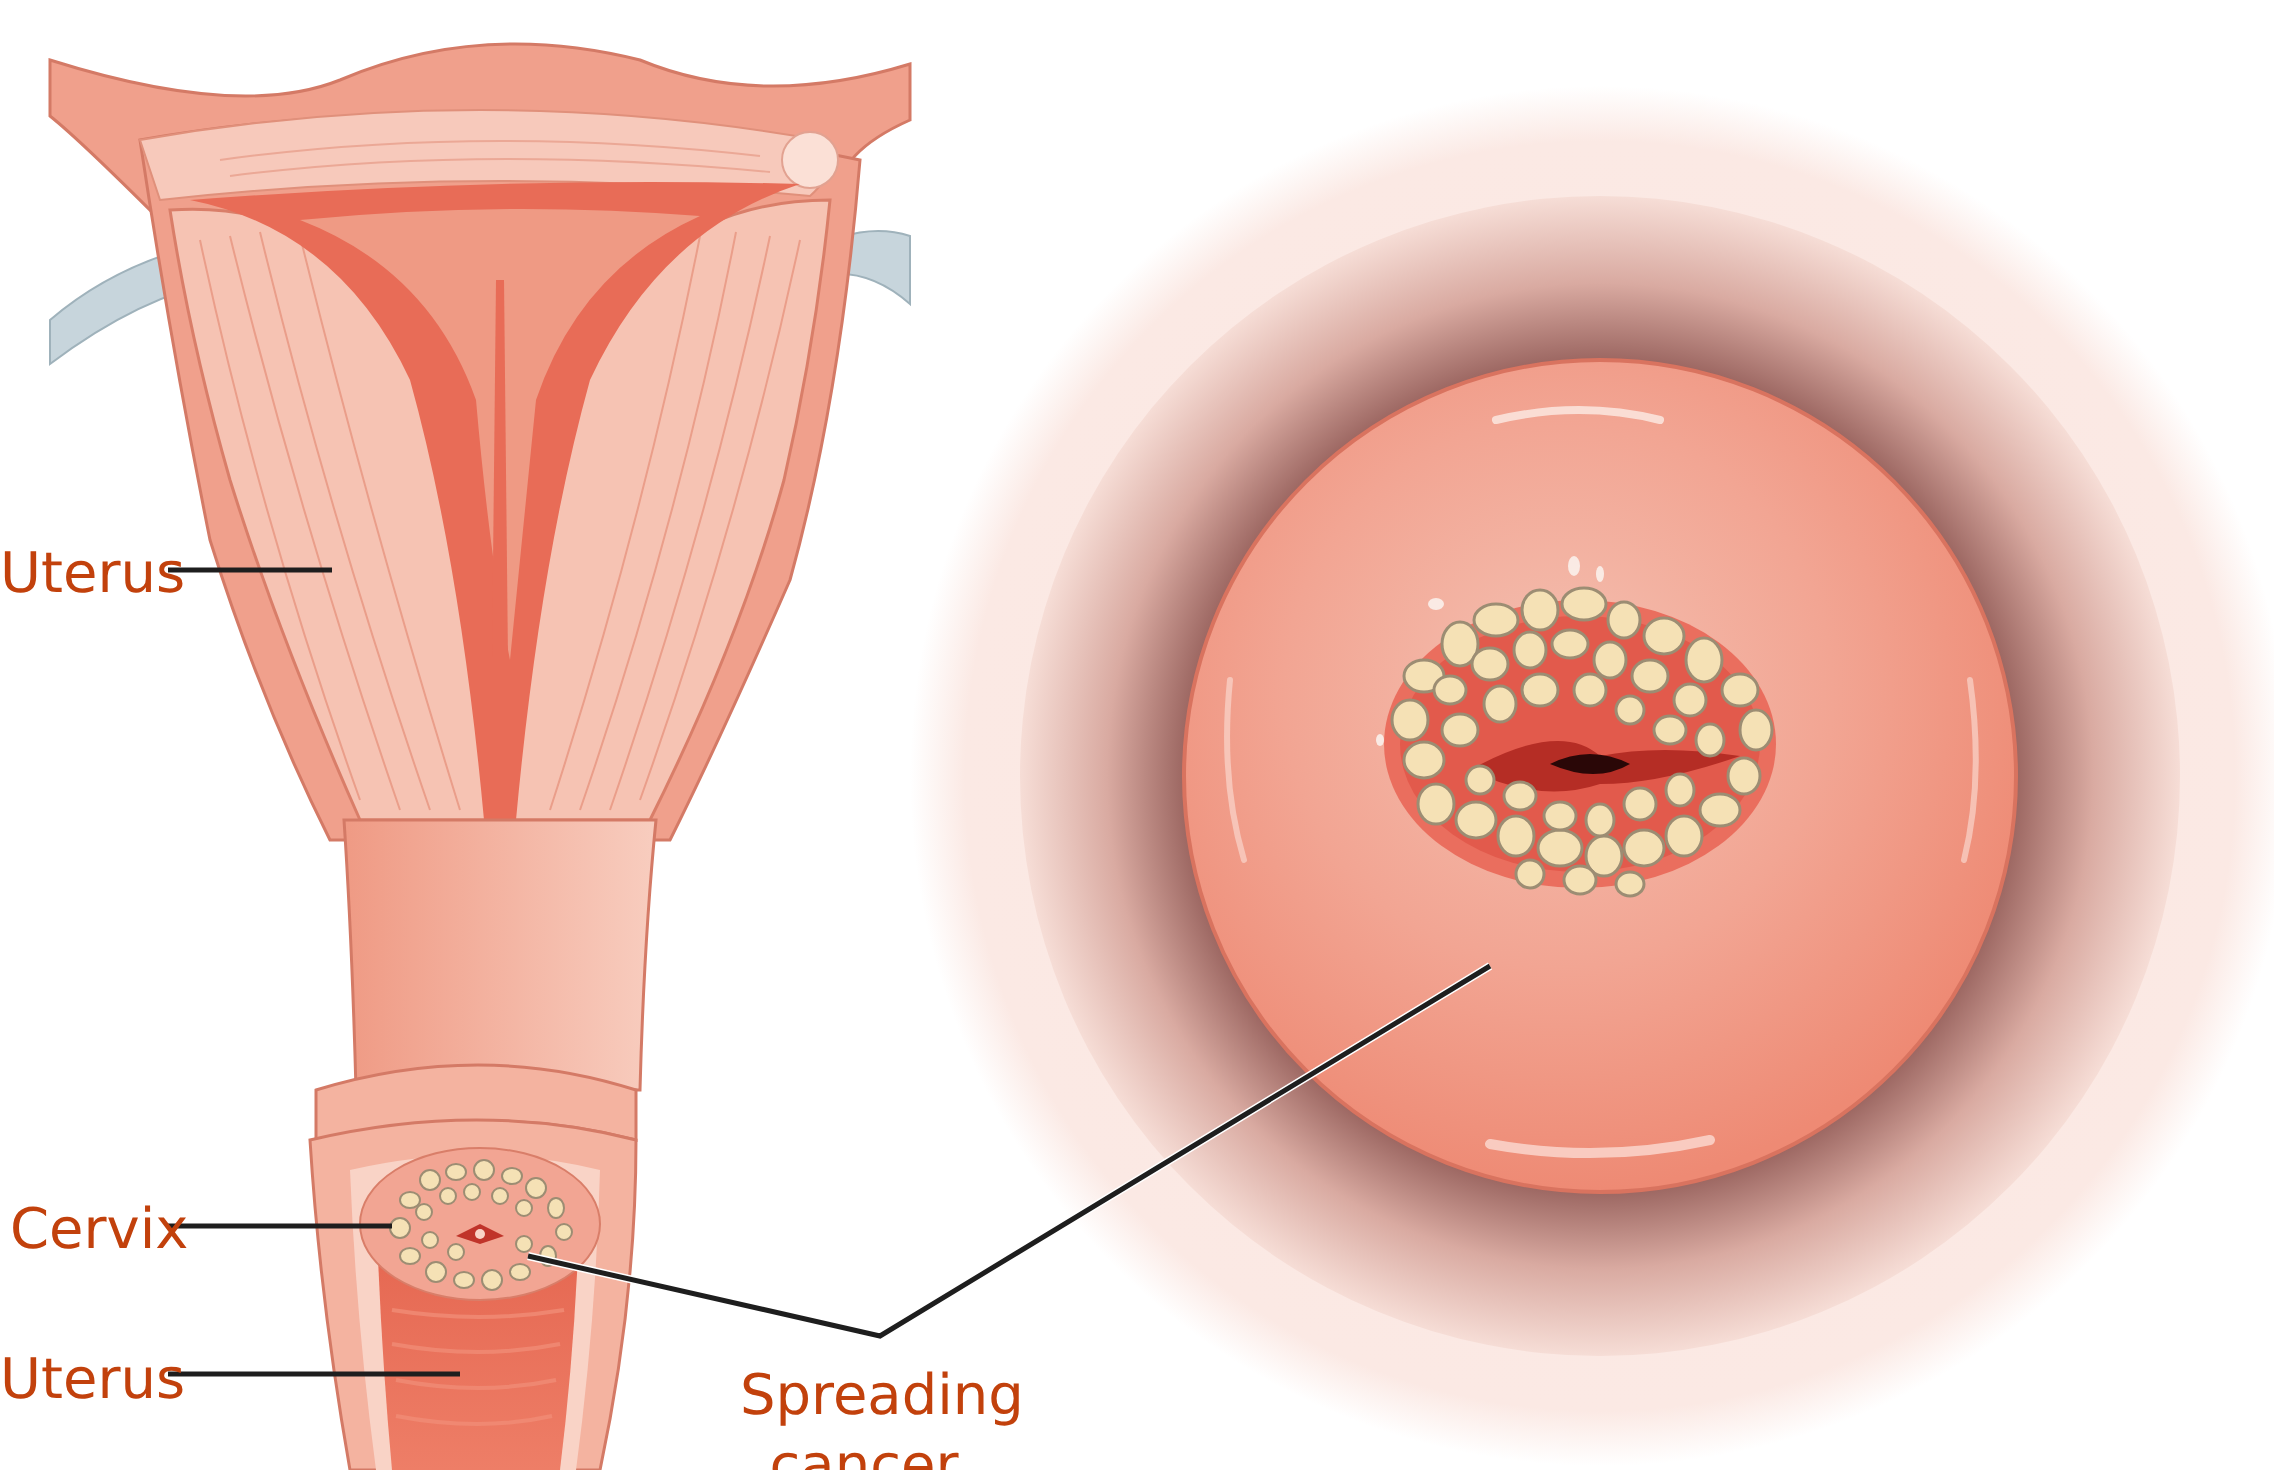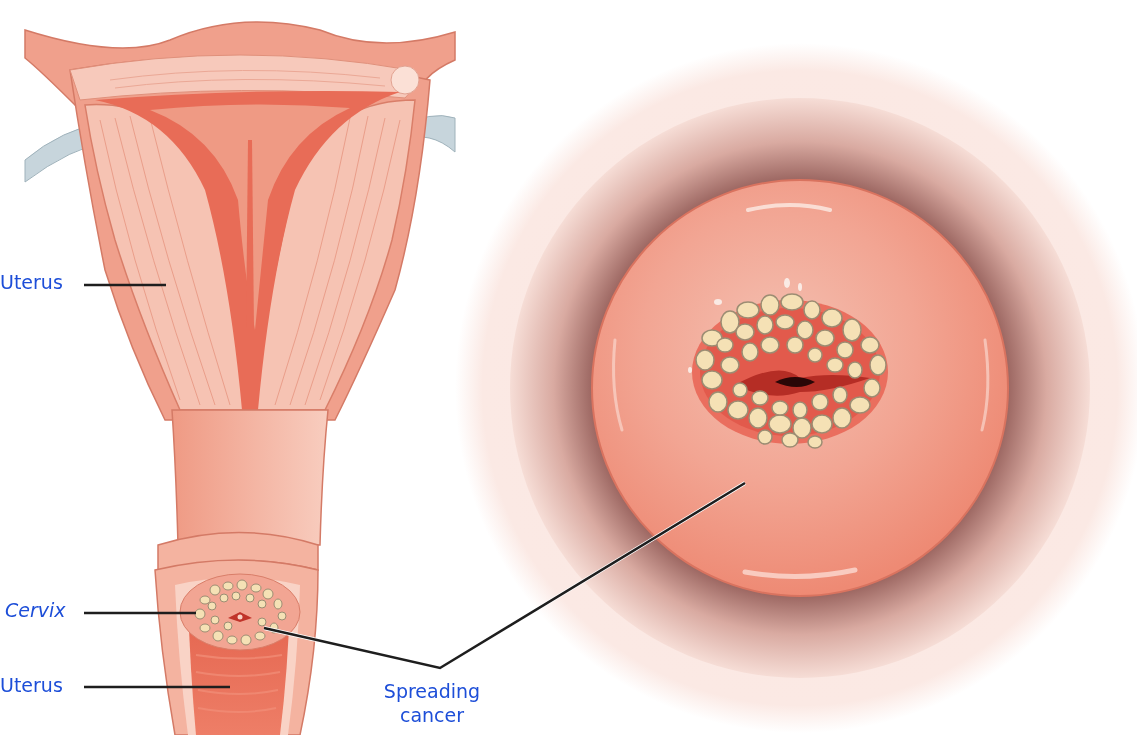--- a/index.html
+++ b/index.html
@@ -1,20 +1,20 @@
 <!DOCTYPE html>
 <html><head>
   <meta charset="utf-8">
   <style>
     html, body { margin: 0; padding: 0; background: #ffffff; }
     body { width: 1137px; height: 735px; position: relative; overflow: hidden;
            font-family: "DejaVu Sans", "Liberation Sans", sans-serif; }
     .stage { position: absolute; left: 0; top: 0; width: 1137px; height: 735px; }
     svg.art { position: absolute; left: 0; top: 0; }
-    .label { position: absolute; font-size: 19px; color: #1d4ed8; line-height: 1; white-space: nowrap; }
+    .label { position: absolute; font-size: 28px; color: #c2410c; line-height: 1; white-space: nowrap; }
     .label.center { text-align: center; line-height: 1.25; }
     .label-lines { position: absolute; left: 0; top: 0; pointer-events: none; }
   </style>
 </head>
 <body>
 
 <div class="stage">
 
   <svg class="art" width="1137" height="735" viewBox="0 0 1137 735">
     <defs>
@@ -197,19 +197,19 @@
 
   <svg class="label-lines" width="1137" height="735" viewBox="0 0 1137 735">
     <line x1="84" y1="285" x2="166" y2="285" stroke="#1e1e1e" stroke-width="2.5"></line>
     <line x1="84" y1="613" x2="196" y2="613" stroke="#1e1e1e" stroke-width="2.5"></line>
     <line x1="84" y1="687" x2="230" y2="687" stroke="#1e1e1e" stroke-width="2.5"></line>
     <polyline points="264,628 440,668 745,483" fill="none" stroke="#ffffff" stroke-width="4"></polyline>
     <polyline points="264,628 440,668 745,483" fill="none" stroke="#1e1e1e" stroke-width="2.5"></polyline>
   </svg>
 
   <div class="label" style="left:0px; top:273px;">Uterus</div>
-  <div class="label" style="left:5px; top:601px;font-style:italic;">Cervix</div>
+  <div class="label" style="left:5px; top:601px;">Cervix</div>
   <div class="label" style="left:0px; top:676px;">Uterus</div>
   <div class="label center" style="left:370px; top:680px; width:124px;">
     <div>Spreading</div>
     <div>cancer</div>
   </div>
 </div>
 
 </body></html>

